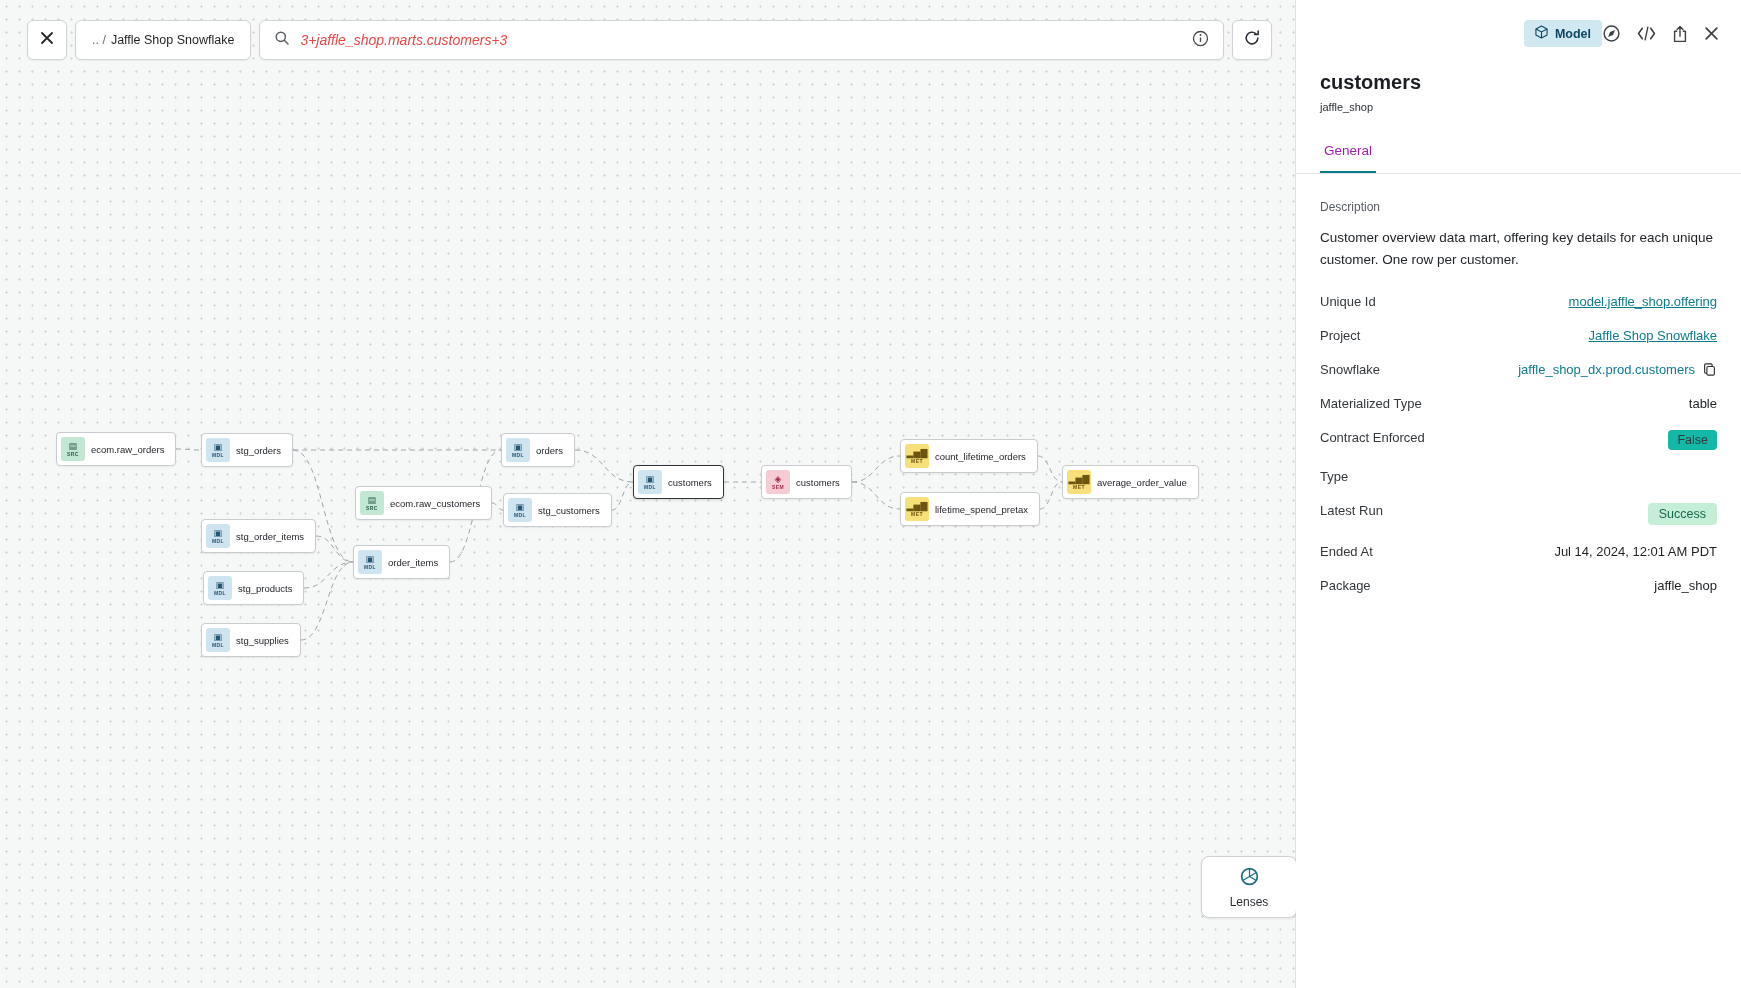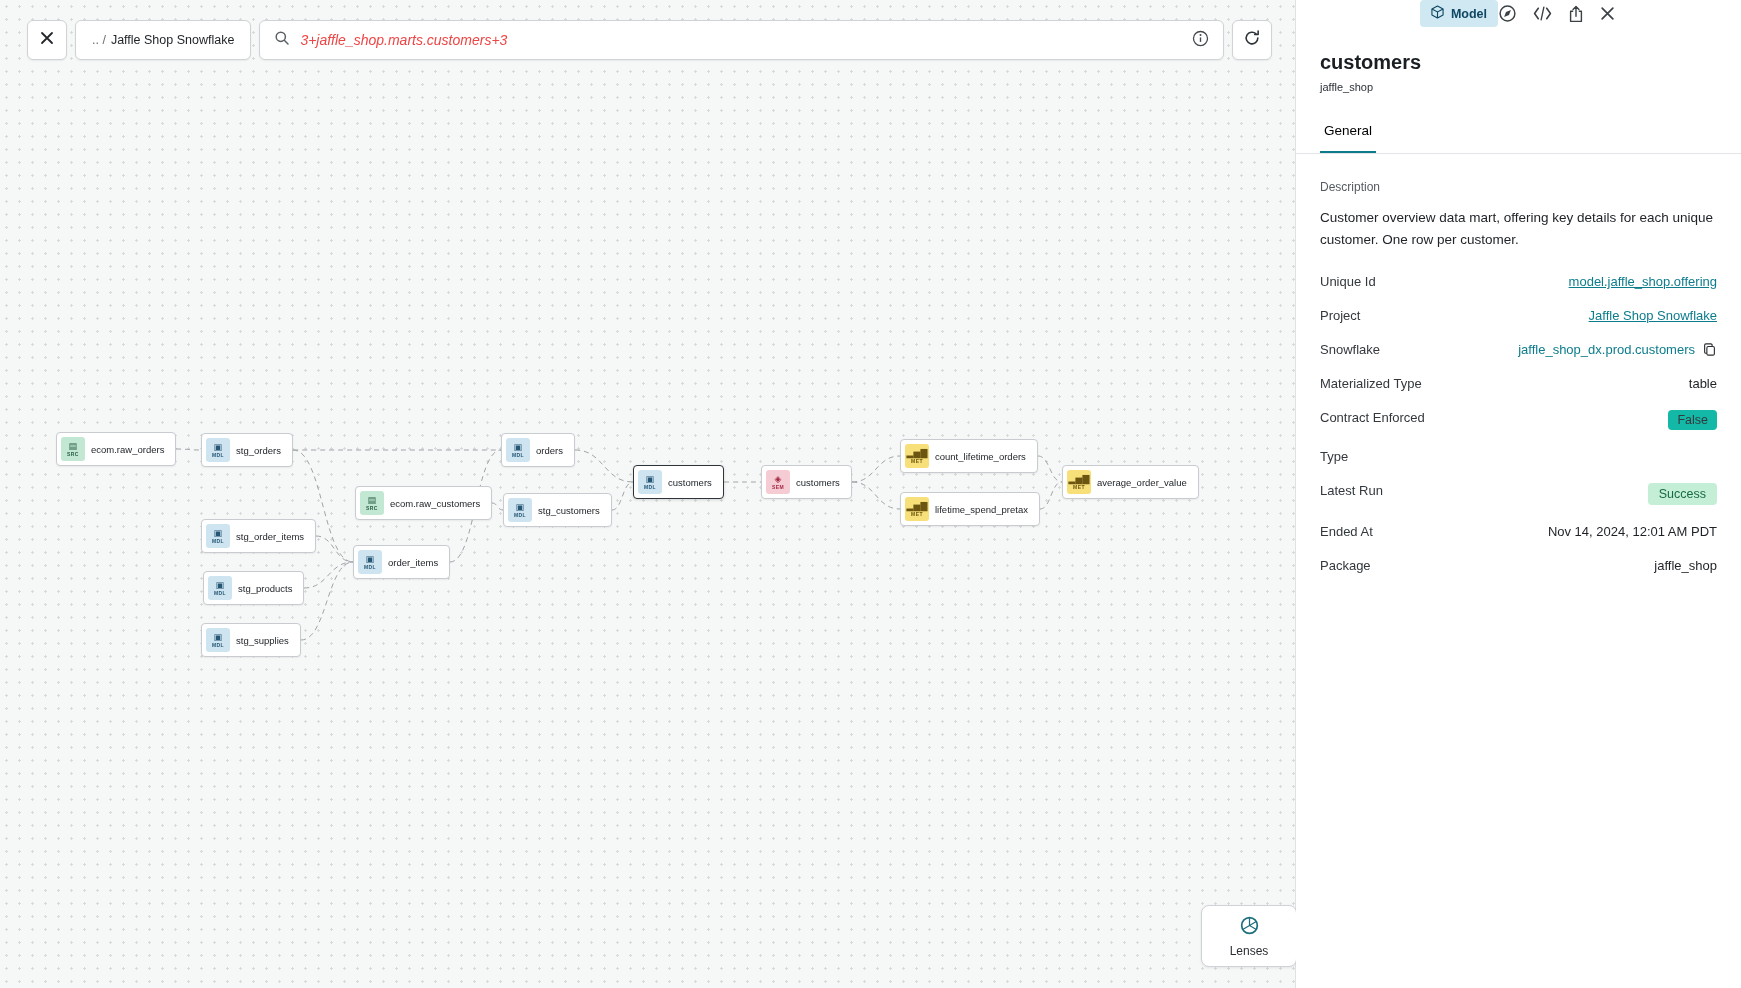--- a/index.html
+++ b/index.html
@@ -32,37 +32,37 @@
   .tb-box { background:#fff; border:1px solid #cfd2d6; border-radius:6px; box-shadow:0 1px 2px rgba(0,0,0,.06); display:flex; align-items:center; }
   .btn-sq { width:40px; justify-content:center; cursor:pointer; }
   .crumb { padding:0 16px; font-size:12.5px; cursor:pointer; white-space:nowrap; }
   .crumb .muted { color:#6a7076; margin-right:5px; }
   .crumb .proj { color:#1e2226; }
   .searchbox { flex:1; padding:0 14px; gap:10px; }
   .searchbox input { border:none; outline:none; flex:1; font-size:14px; color:#ef4444; font-family:"Liberation Sans",sans-serif; background:transparent;font-style:italic; }
 
   
   .lenses {
-    position:absolute; left:1201px; top:905px; width:96px; height:62px;
+    position:absolute; left:1201px; top:856px; width:96px; height:62px;
     background:#fff; border:1px solid #cfd2d6; border-radius:8px; box-shadow:0 1px 3px rgba(0,0,0,.08);
     display:flex; flex-direction:column; align-items:center; justify-content:center; gap:4px; cursor:pointer;
   }
   .lenses .llabel { font-size:12px; color:#2a2e33; }
 
   
   .panel { flex:1; background:#fff; position:relative; overflow:hidden; }
-  .panel-top { display:flex; justify-content:center; align-items:center; padding:0 22px 0 20px; }
+  .panel-top { display:flex; justify-content:flex-end; align-items:center; padding:20px 22px 0 20px; }
   .model-badge { display:inline-flex; align-items:center; gap:7px; background:#cfe8f2; color:#0f4662; font-size:12.5px; font-weight:600; padding:5px 11px; border-radius:4px; }
   .panel-actions { display:flex; align-items:center; gap:16px; }
   .pa-icon { display:inline-flex; cursor:pointer; }
   .title-wrap { padding:24px 24px 0 24px; }
   .ptitle { font-size:20px; font-weight:700; color:#1b1f24; }
   .psub { margin-top:7px; font-size:11px; color:#2c3137; }
   .tabs { margin-top:30px; border-bottom:1px solid #e3e5e8; padding:0 24px; display:flex; }
-  .tab { font-size:13.5px; color:#000000; padding:0 4px 13px 4px; border-bottom:2px solid #0c7c8c; cursor:pointer; }
+  .tab { font-size:13.5px; color:#a21caf; padding:0 4px 13px 4px; border-bottom:2px solid #0c7c8c; cursor:pointer; }
   .section { padding:26px 24px 0 24px; }
   .sec-label { font-size:12px; color:#565b61; }
   .desc { margin-top:13px; font-size:13.5px; color:#21252a; line-height:1.62; max-width:405px; }
   .fields { margin-top:14px; }
   .frow { display:flex; justify-content:space-between; align-items:flex-start; padding:9.5px 0; min-height:34px; }
   .flabel { font-size:13px; color:#33383d; }
   .fval { font-size:13px; color:#1e2226; text-align:right; }
   a.link { font-size:13px; color:#0c7c8c; text-decoration:underline; cursor:pointer; }
   .rel { display:inline-flex; align-items:center; gap:7px; }
   .rel-text { font-size:13px; color:#0c7c8c; cursor:pointer; text-decoration:none; }
@@ -324,21 +324,21 @@
           <div class="frow">
             <span class="flabel">Type</span>
             <span class="fval"></span>
           </div>
           <div class="frow">
             <span class="flabel">Latest Run</span>
             <span class="badge-success">Success</span>
           </div>
           <div class="frow">
             <span class="flabel">Ended At</span>
-            <span class="fval">Nov 14, 2024, 12:01 AM PDT</span>
+            <span class="fval">Jul 14, 2024, 12:01 AM PDT</span>
           </div>
           <div class="frow">
             <span class="flabel">Package</span>
             <span class="fval">jaffle_shop</span>
           </div>
         </div>
     </div>
   </aside>
 
 </div>

